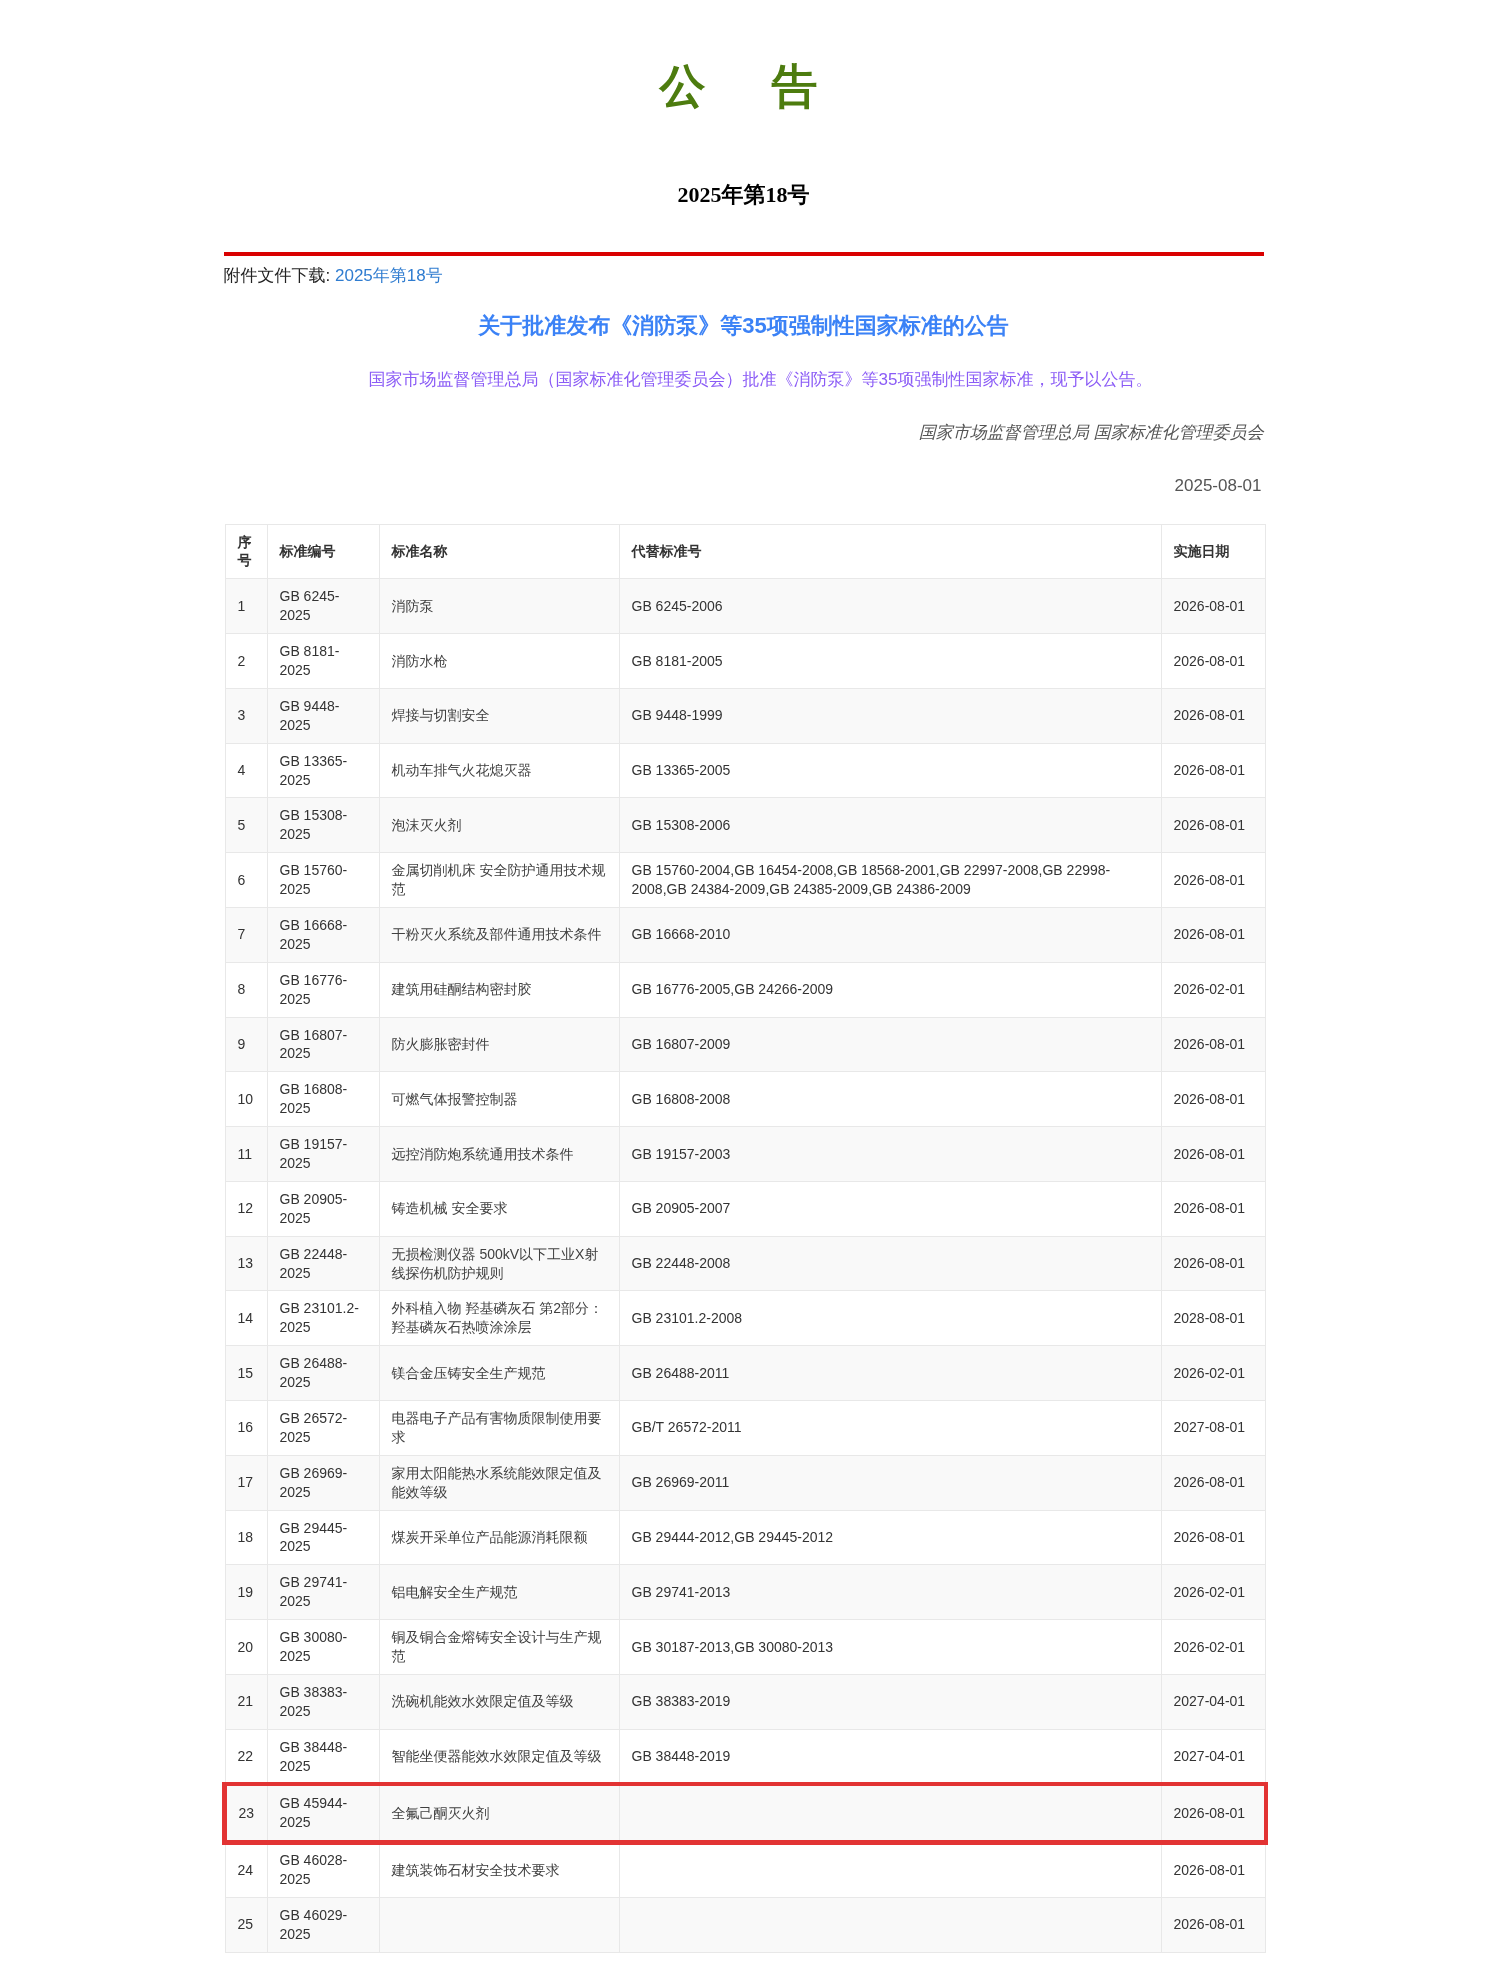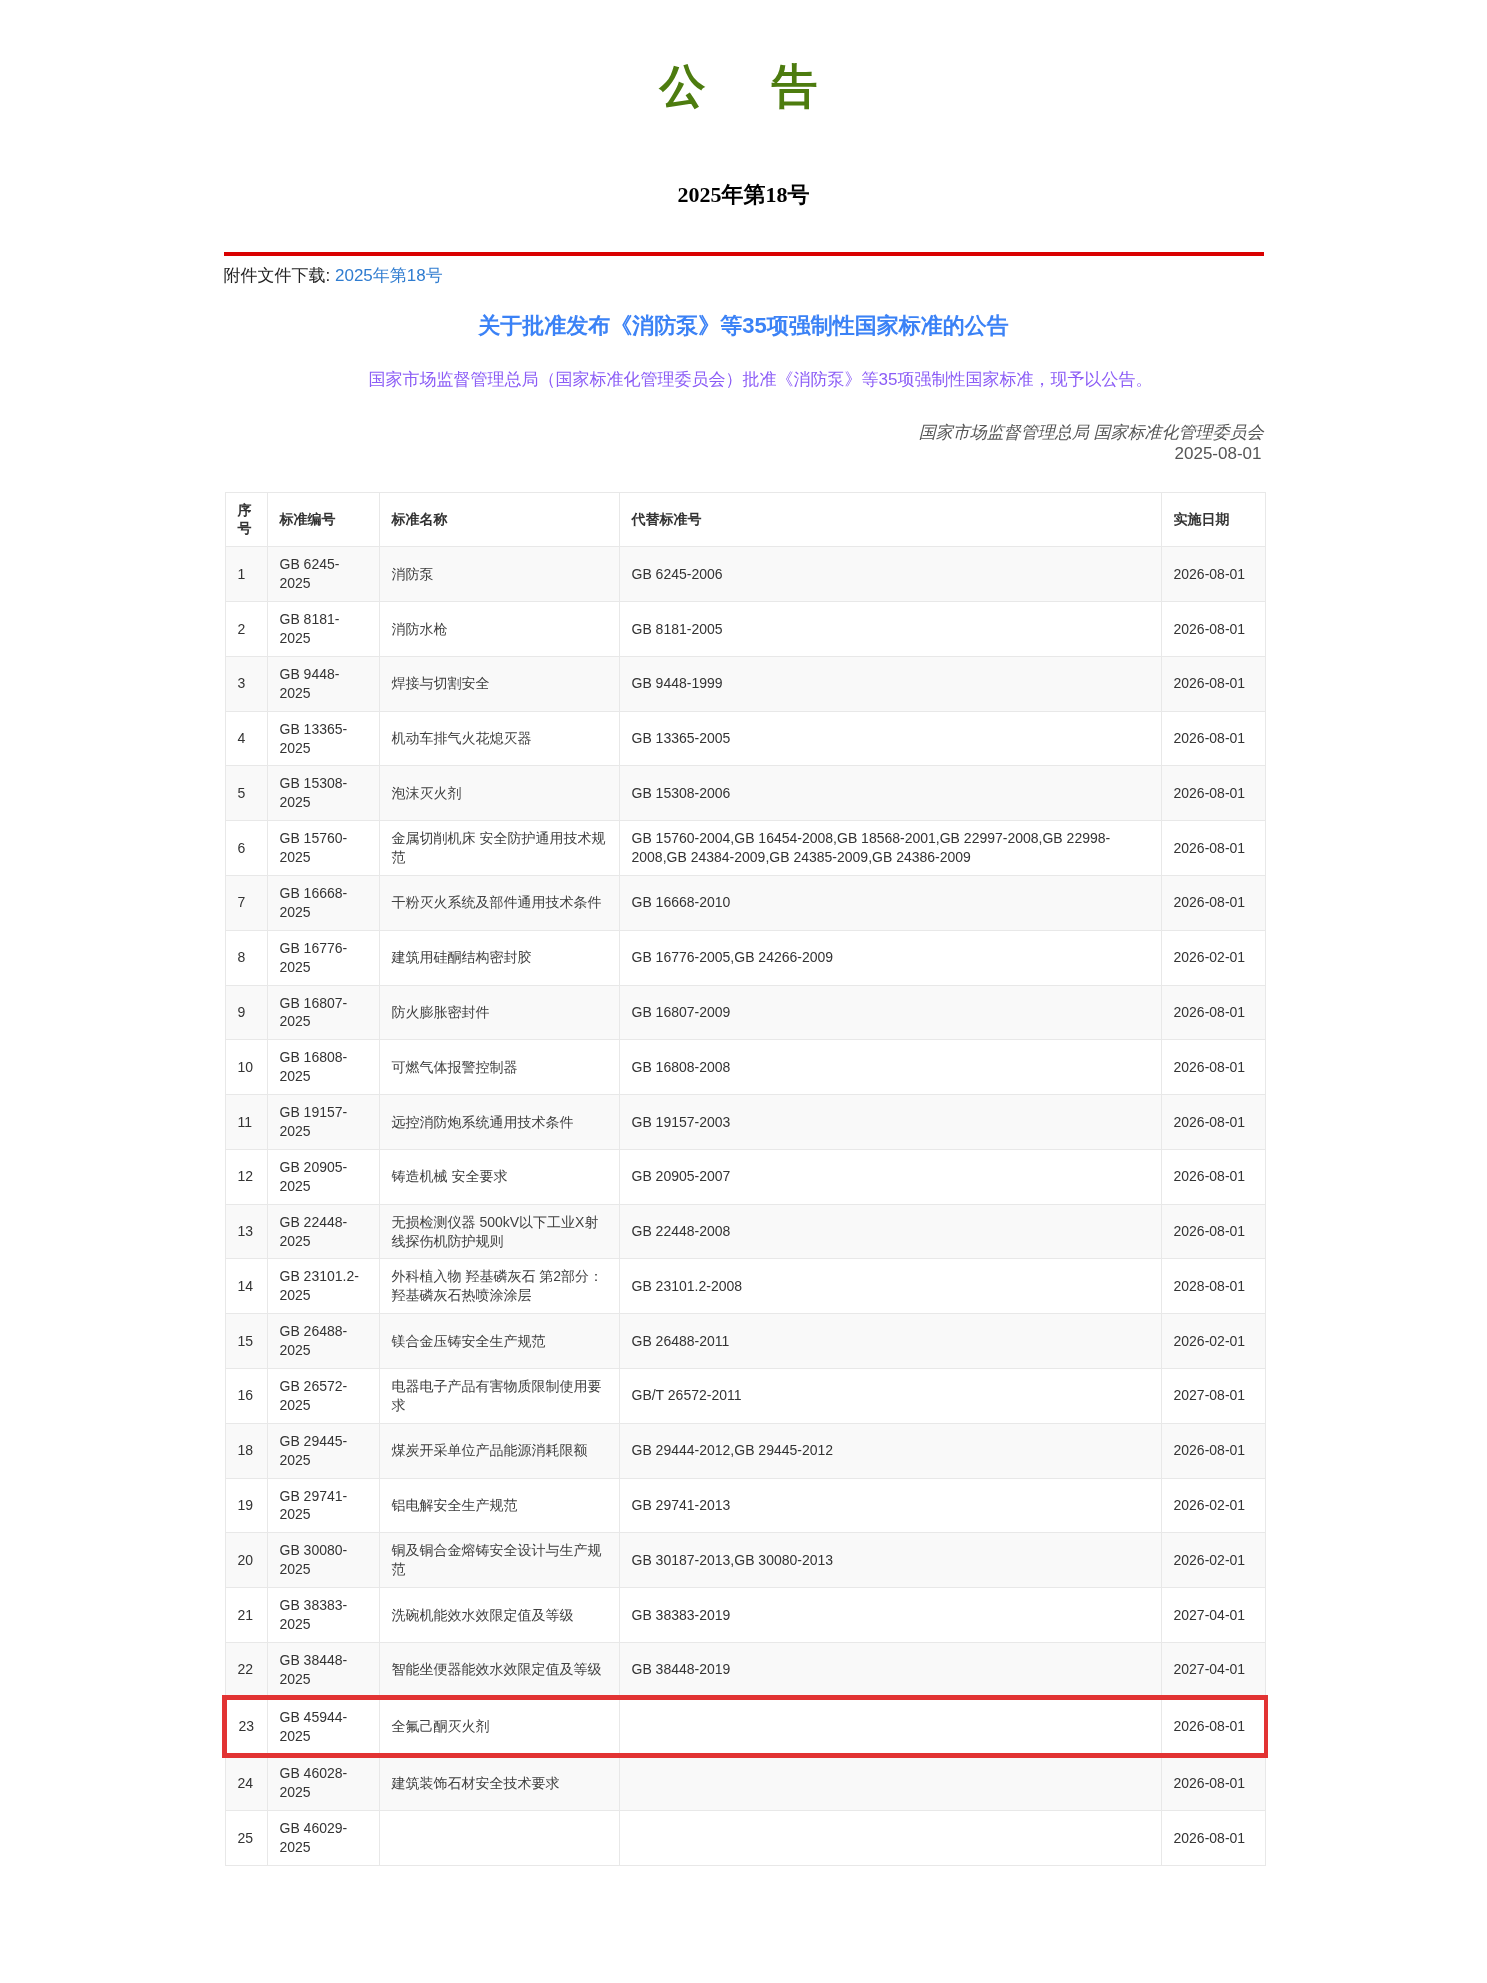--- a/index.html
+++ b/index.html
@@ -21,21 +21,21 @@
     font-size:22px; color:#000; margin-top:62px;
   }
   .red-line { height:4px; background:#d90000; margin-top:42px; }
 
   .attach { font-size:17px; color:#222; padding-top:8px; }
   .attach-link { color:#2f7cd0; text-decoration:none; cursor:pointer; }
 
   .notice-title { text-align:center; font-size:22px; font-weight:bold; color:#3b82f6; margin-top:24px; }
   .notice-body  { font-size:17px; color:#8b5cf6; margin-top:26px; text-indent:2em; line-height:1.5;text-align:center; }
   .sig      { text-align:right; font-size:17px; color:#555; margin-top:28px;font-style:italic; }
-  .sig-date { text-align:right; font-size:17px; color:#555; padding-right:2px; }
+  .sig-date { text-align:right; font-size:17px; color:#555; margin-top:32px; padding-right:2px; }
 
   table.standards {
     width:100%; border-collapse:collapse; table-layout:fixed; margin-top:28px;
   }
   table.standards th, table.standards td {
     border:1px solid #e8e8e8; font-size:14px; text-align:left;
     padding:8px 12px; vertical-align:middle; color:#333;
     word-wrap:break-word; overflow-wrap:break-word; line-height:1.35;
   }
   table.standards th { background:#fff; font-weight:bold; color:#333; }
@@ -194,20 +194,27 @@
             <td>2026-02-01</td>
           </tr>
           <tr>
             <td>16</td>
             <td>GB 26572-2025</td>
             <td><span class="std-link">电器电子产品有害物质限制使用要求</span></td>
             <td>GB/T 26572-2011</td>
             <td>2027-08-01</td>
           </tr>
           <tr>
+            <td>17</td>
+            <td>GB 26969-2025</td>
+            <td><span class="std-link">家用太阳能热水系统能效限定值及能效等级</span></td>
+            <td>GB 26969-2011</td>
+            <td>2026-08-01</td>
+          </tr>
+          <tr>
             <td>18</td>
             <td>GB 29445-2025</td>
             <td><span class="std-link">煤炭开采单位产品能源消耗限额</span></td>
             <td>GB 29444-2012,GB 29445-2012</td>
             <td>2026-08-01</td>
           </tr>
           <tr>
             <td>19</td>
             <td>GB 29741-2025</td>
             <td><span class="std-link">铝电解安全生产规范</span></td>

